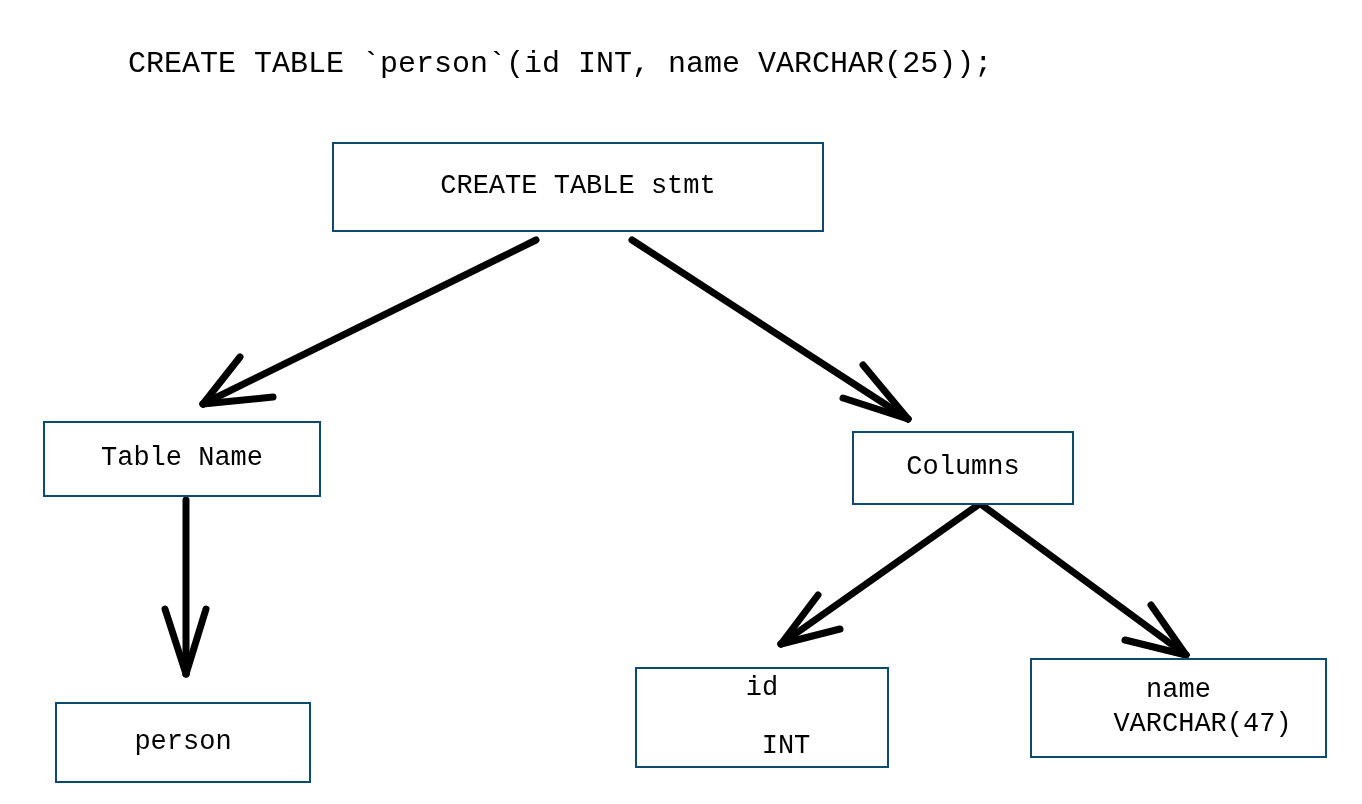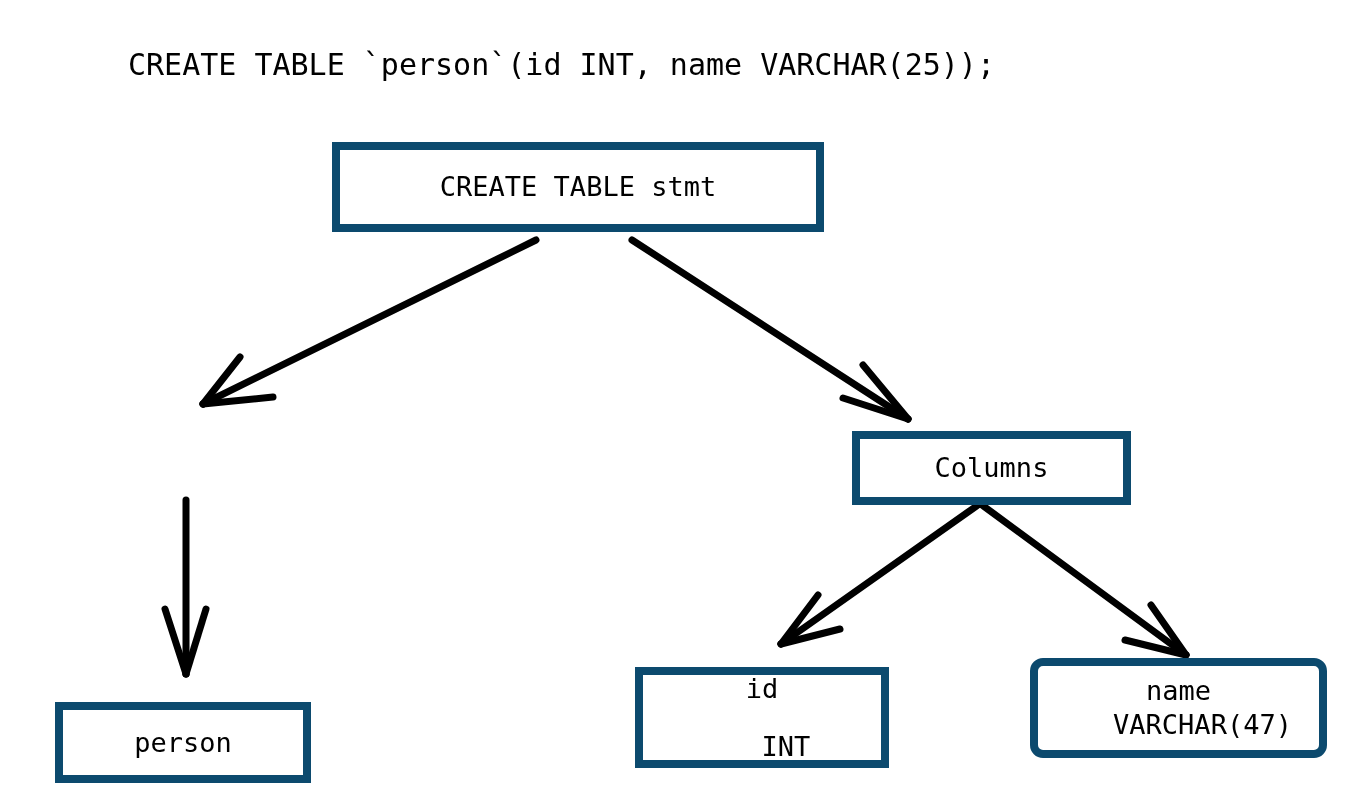--- a/index.html
+++ b/index.html
@@ -12,20 +12,21 @@
     height: 804px;
     overflow: hidden;
     font-family: "DejaVu Sans Mono", "Liberation Mono", monospace;
     color: #000000;
   }
   #canvas {
     position: relative;
     width: 1362px;
     height: 804px;
     background: #ffffff;
+    font-family: Liberation Mono, monospace;
   }
   #diagram-svg {
     position: absolute;
     left: 0;
     top: 0;
     width: 1362px;
     height: 804px;
   }
   .caption {
     position: absolute;
@@ -33,39 +34,39 @@
     top: 48px;
     font-size: 30px;
     letter-spacing: 0px;
     white-space: pre;
     line-height: 1.1;
     color: #000000;
   }
   .node {
     position: absolute;
     box-sizing: border-box;
-    border: 8px solid #0c4a6e;
+    border: 2px solid #0c4a6e;
     background: #ffffff;
     display: flex;
     flex-direction: column;
     align-items: center;
     justify-content: center;
     text-align: center;
     font-size: 27px;
     line-height: 1.25;
     white-space: pre;
     color: #000000;
   }
   .node .line2 { display: block; margin-left: 48px; }
   #node-root      { left: 332px; top: 142px;  width: 492px; height: 90px;  }
   #node-tablename { left: 43px;  top: 421px;  width: 278px; height: 76px;  }
   #node-person    { left: 55px;  top: 678px;  width: 256px; height: 81px; margin-top: 24px;  }
-  #node-columns   { left: 852px; top: 431px;  width: 279px; height: 74px;  }
+  #node-columns   { left: 852px; top: 431px;  width: 222px; height: 74px;  }
   #node-id        { left: 635px; top: 667px;  width: 254px; height: 101px; gap: 24px; }
-  #node-name      { left: 1030px;top: 658px;  width: 297px; height: 100px; border-radius: 13px; }
+  #node-name      { left: 1030px;top: 658px;  width: 297px; height: 100px; }
 </style>
 </head>
 <body>
 
 <div id="canvas">
 
   <div class="caption">CREATE TABLE `person`(id INT, name VARCHAR(25));</div>
 
   <svg id="diagram-svg" viewBox="0 0 1362 804" xmlns="http://www.w3.org/2000/svg">
 
@@ -97,20 +98,23 @@
       <line x1="982" y1="505" x2="1186" y2="655" stroke="#000" stroke-width="7" stroke-linecap="round"></line>
       <line x1="1186" y1="655" x2="1125" y2="640" stroke="#000" stroke-width="7" stroke-linecap="round"></line>
       <line x1="1186" y1="655" x2="1151" y2="605" stroke="#000" stroke-width="7" stroke-linecap="round"></line>
     </g>
   </svg>
 
   <div class="node" id="node-root">
     <span>CREATE TABLE stmt</span>
   </div>
 
+  <div class="node" id="node-tablename">
+    <span>Table Name</span>
+  </div>
 
   <div class="node" id="node-person">
     <span>person</span>
   </div>
 
   <div class="node" id="node-columns">
     <span>Columns</span>
   </div>
 
   <div class="node" id="node-id">

